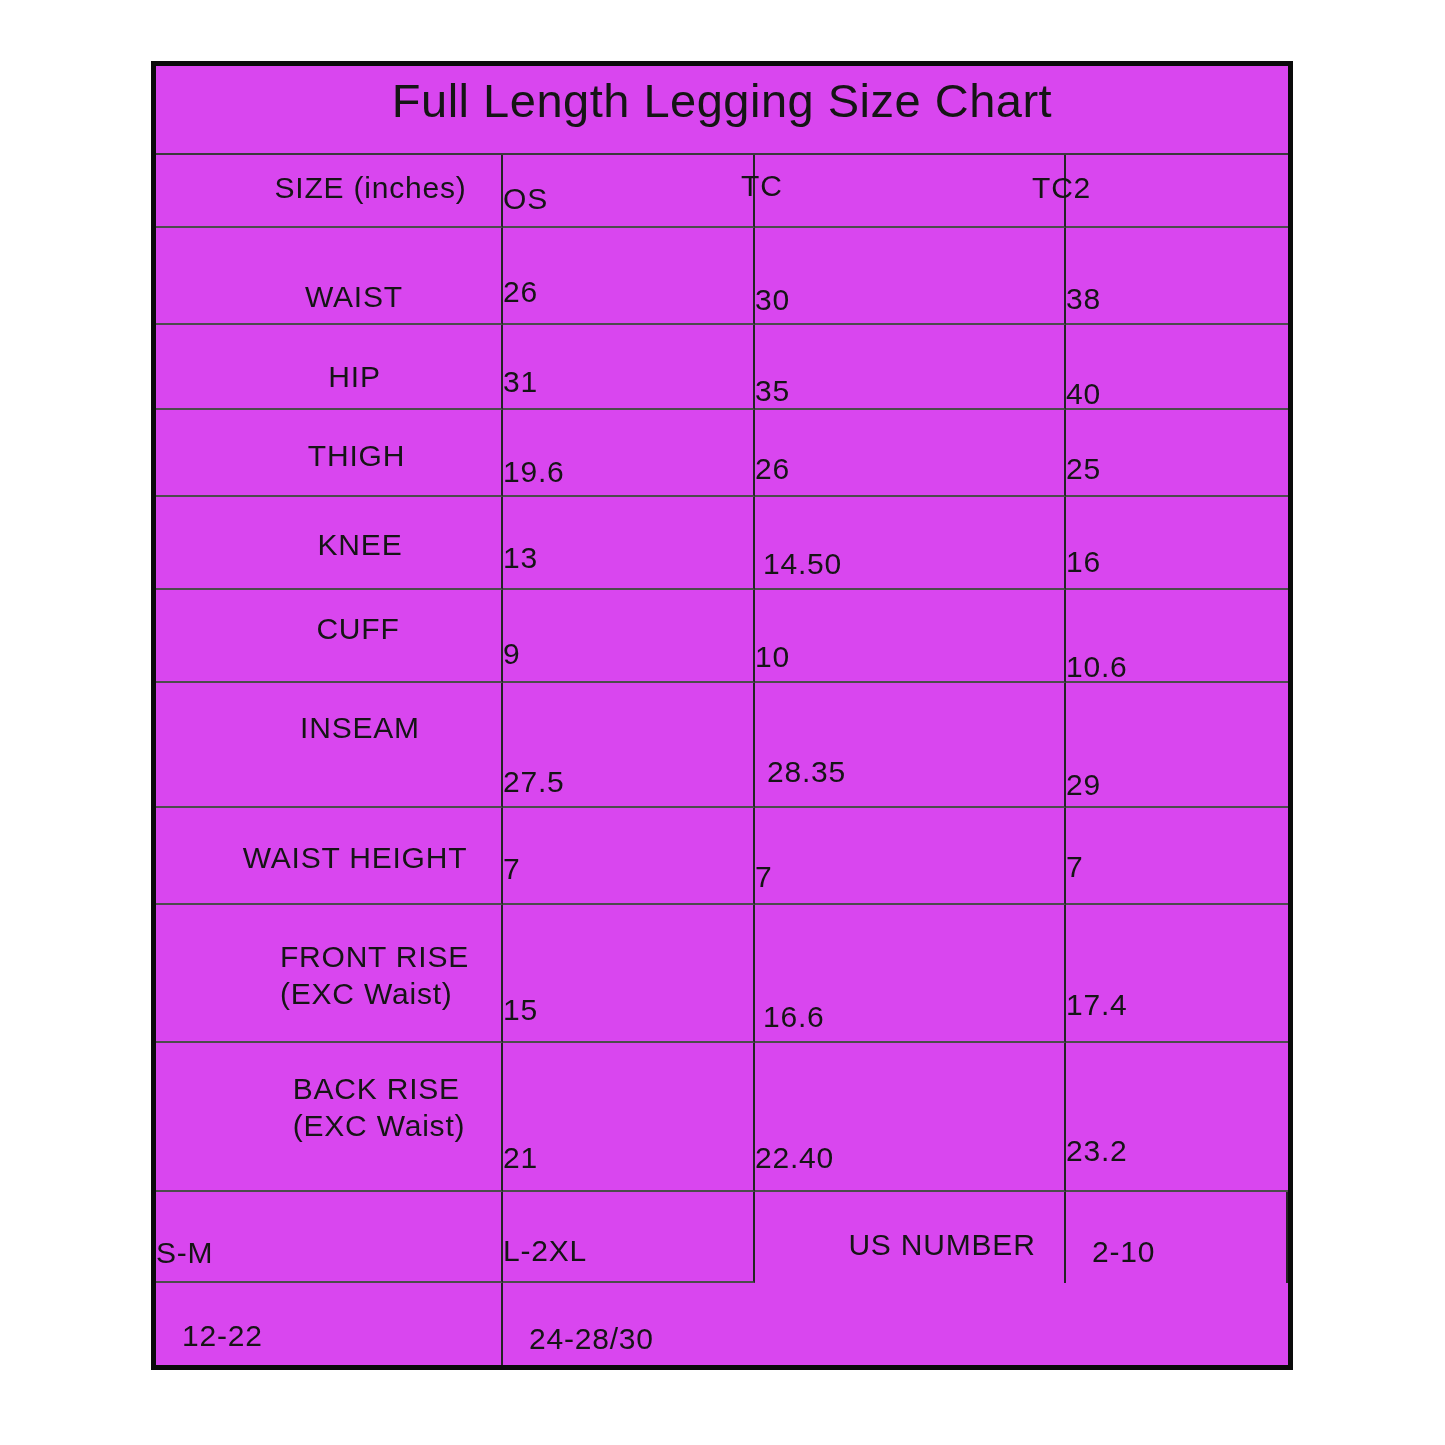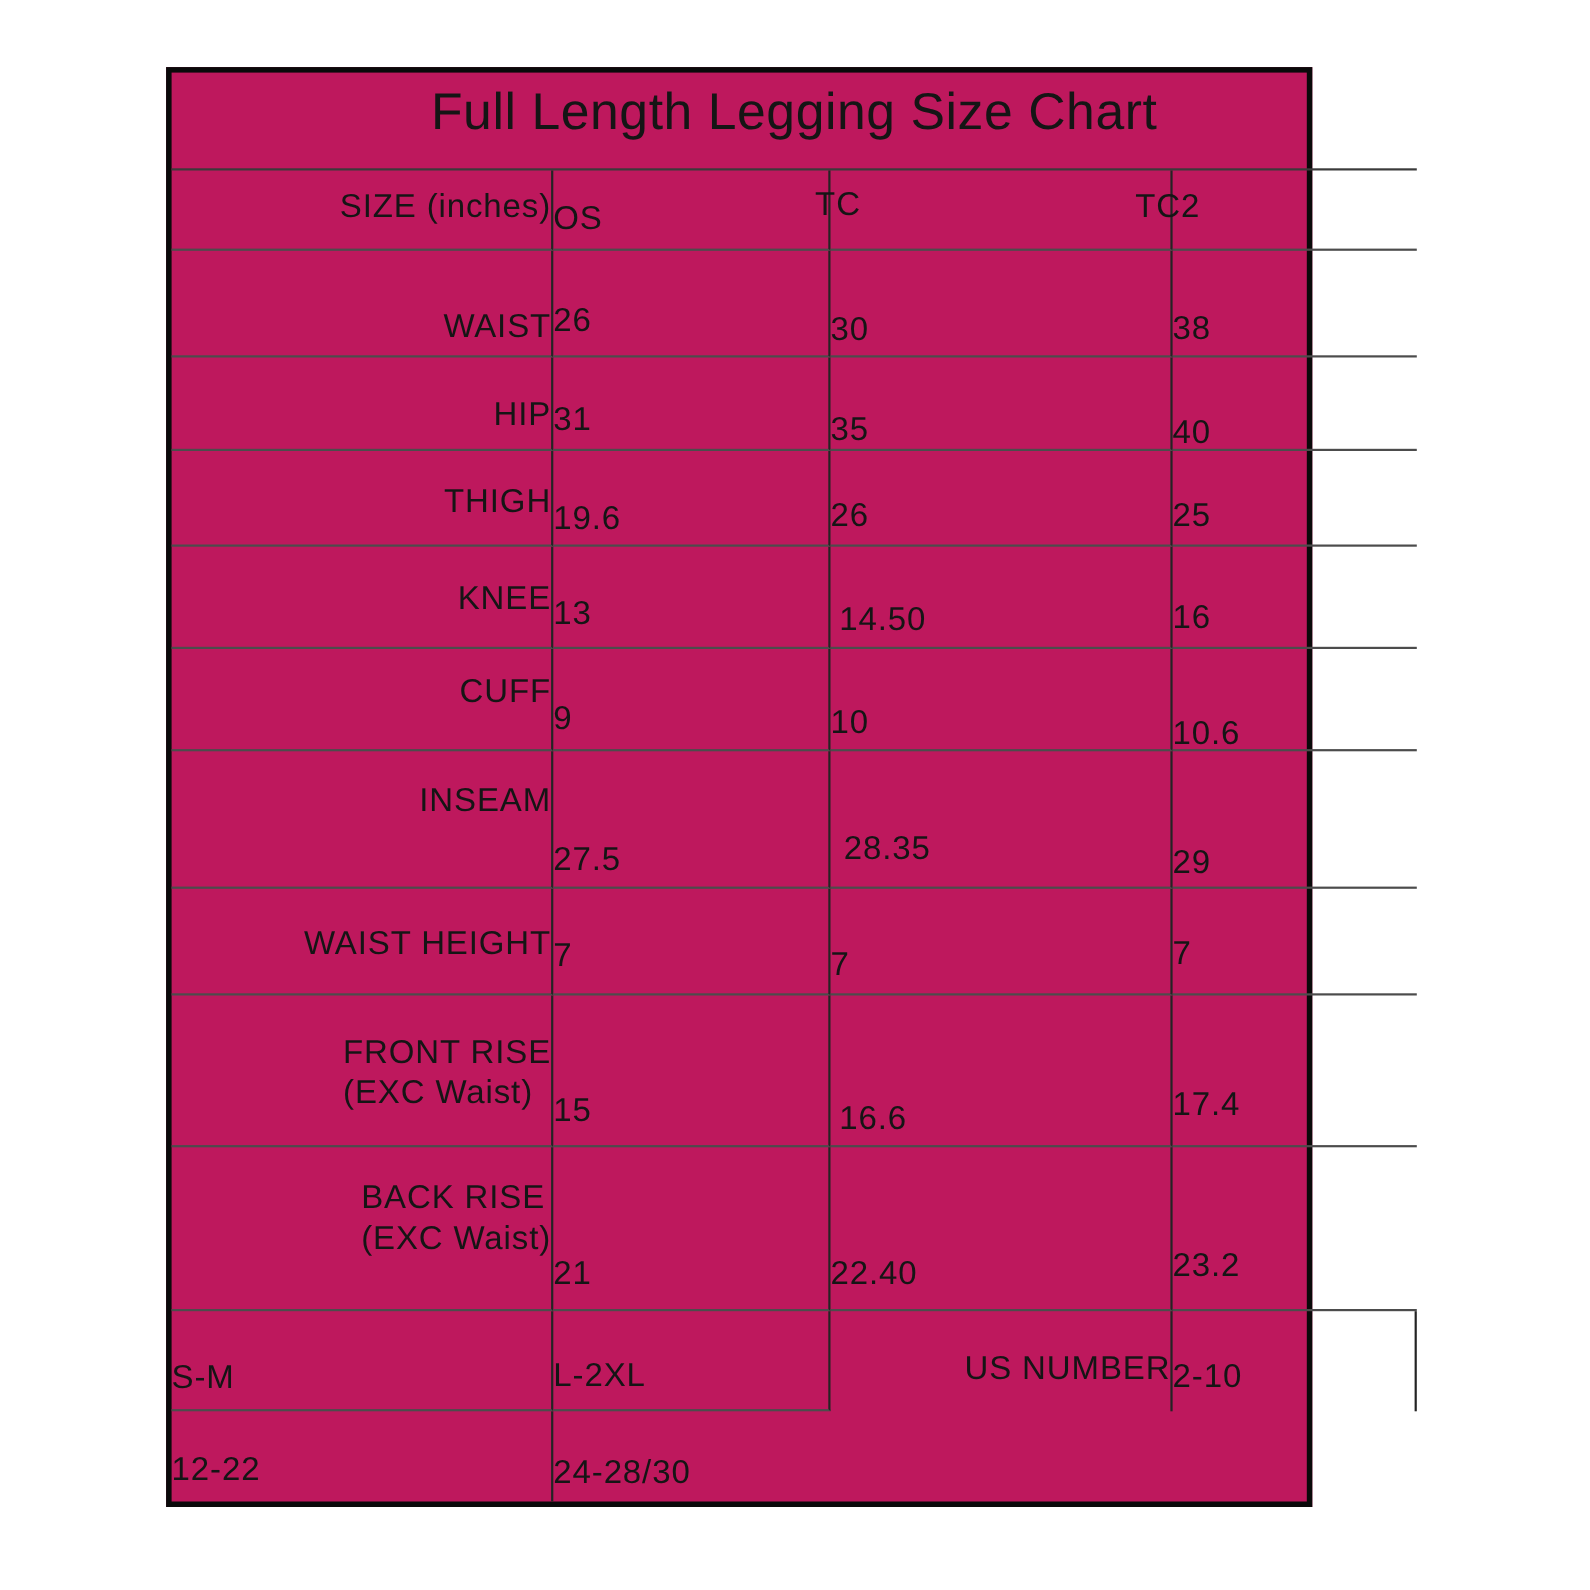--- a/index.html
+++ b/index.html
@@ -15,51 +15,51 @@
   .canvas {
     position: relative;
     width: 1445px;
     height: 1445px;
     background: #ffffff;
   }
   .size-table {
     position: absolute;
     left: 151px;
     top: 61px;
-    width: 1042px;
+    width: 1142px;
     height: 1309px;
     box-sizing: border-box;
     border: 5px solid #0a0a0a;
     display: grid;
     grid-template-columns: 347px 252px 311px 222px;
     grid-template-rows: 89px 73px 97px 85px 87px 93px 93px 125px 97px 138px 149px 91px 82px;
-    background: #be185d;
+    background: #d946ef;
   }
   .cell {
     box-sizing: border-box;
     border-right: 2px solid #242424;
     border-bottom: 2px solid #4c4c4c;
     display: flex;
     align-items: center;
     font-size: 30px;
     letter-spacing: 0.8px;
     overflow: visible;
     white-space: nowrap;
   }
   .cell.c-last { border-right: none; }
-  .cell.r-last { border-bottom: none; }
+  .cell.r-last { border-bottom: none; padding-left: 26px; }
   .title-cell {
     grid-column: 1 / -1;
     border-right: none;
     border-bottom: 2px solid #3a3a3a;
     justify-content: center;
     font-size: 47px;
     letter-spacing: 0.5px;
   }
-  .cell.label { justify-content: flex-end; padding-left: var(--px, 56px); }
+  .cell.label { justify-content: center; padding-left: var(--px, 56px); }
   .cell.value { justify-content: flex-start; }
   .txt {
     display: inline-block;
     transform: translate(var(--dx, 0px), var(--dy, 0px));
     line-height: 1.15;
   }
   .two-line .ln { display: block; line-height: 37px; margin-left: 42px; }
 </style>
 </head>
 <body>

